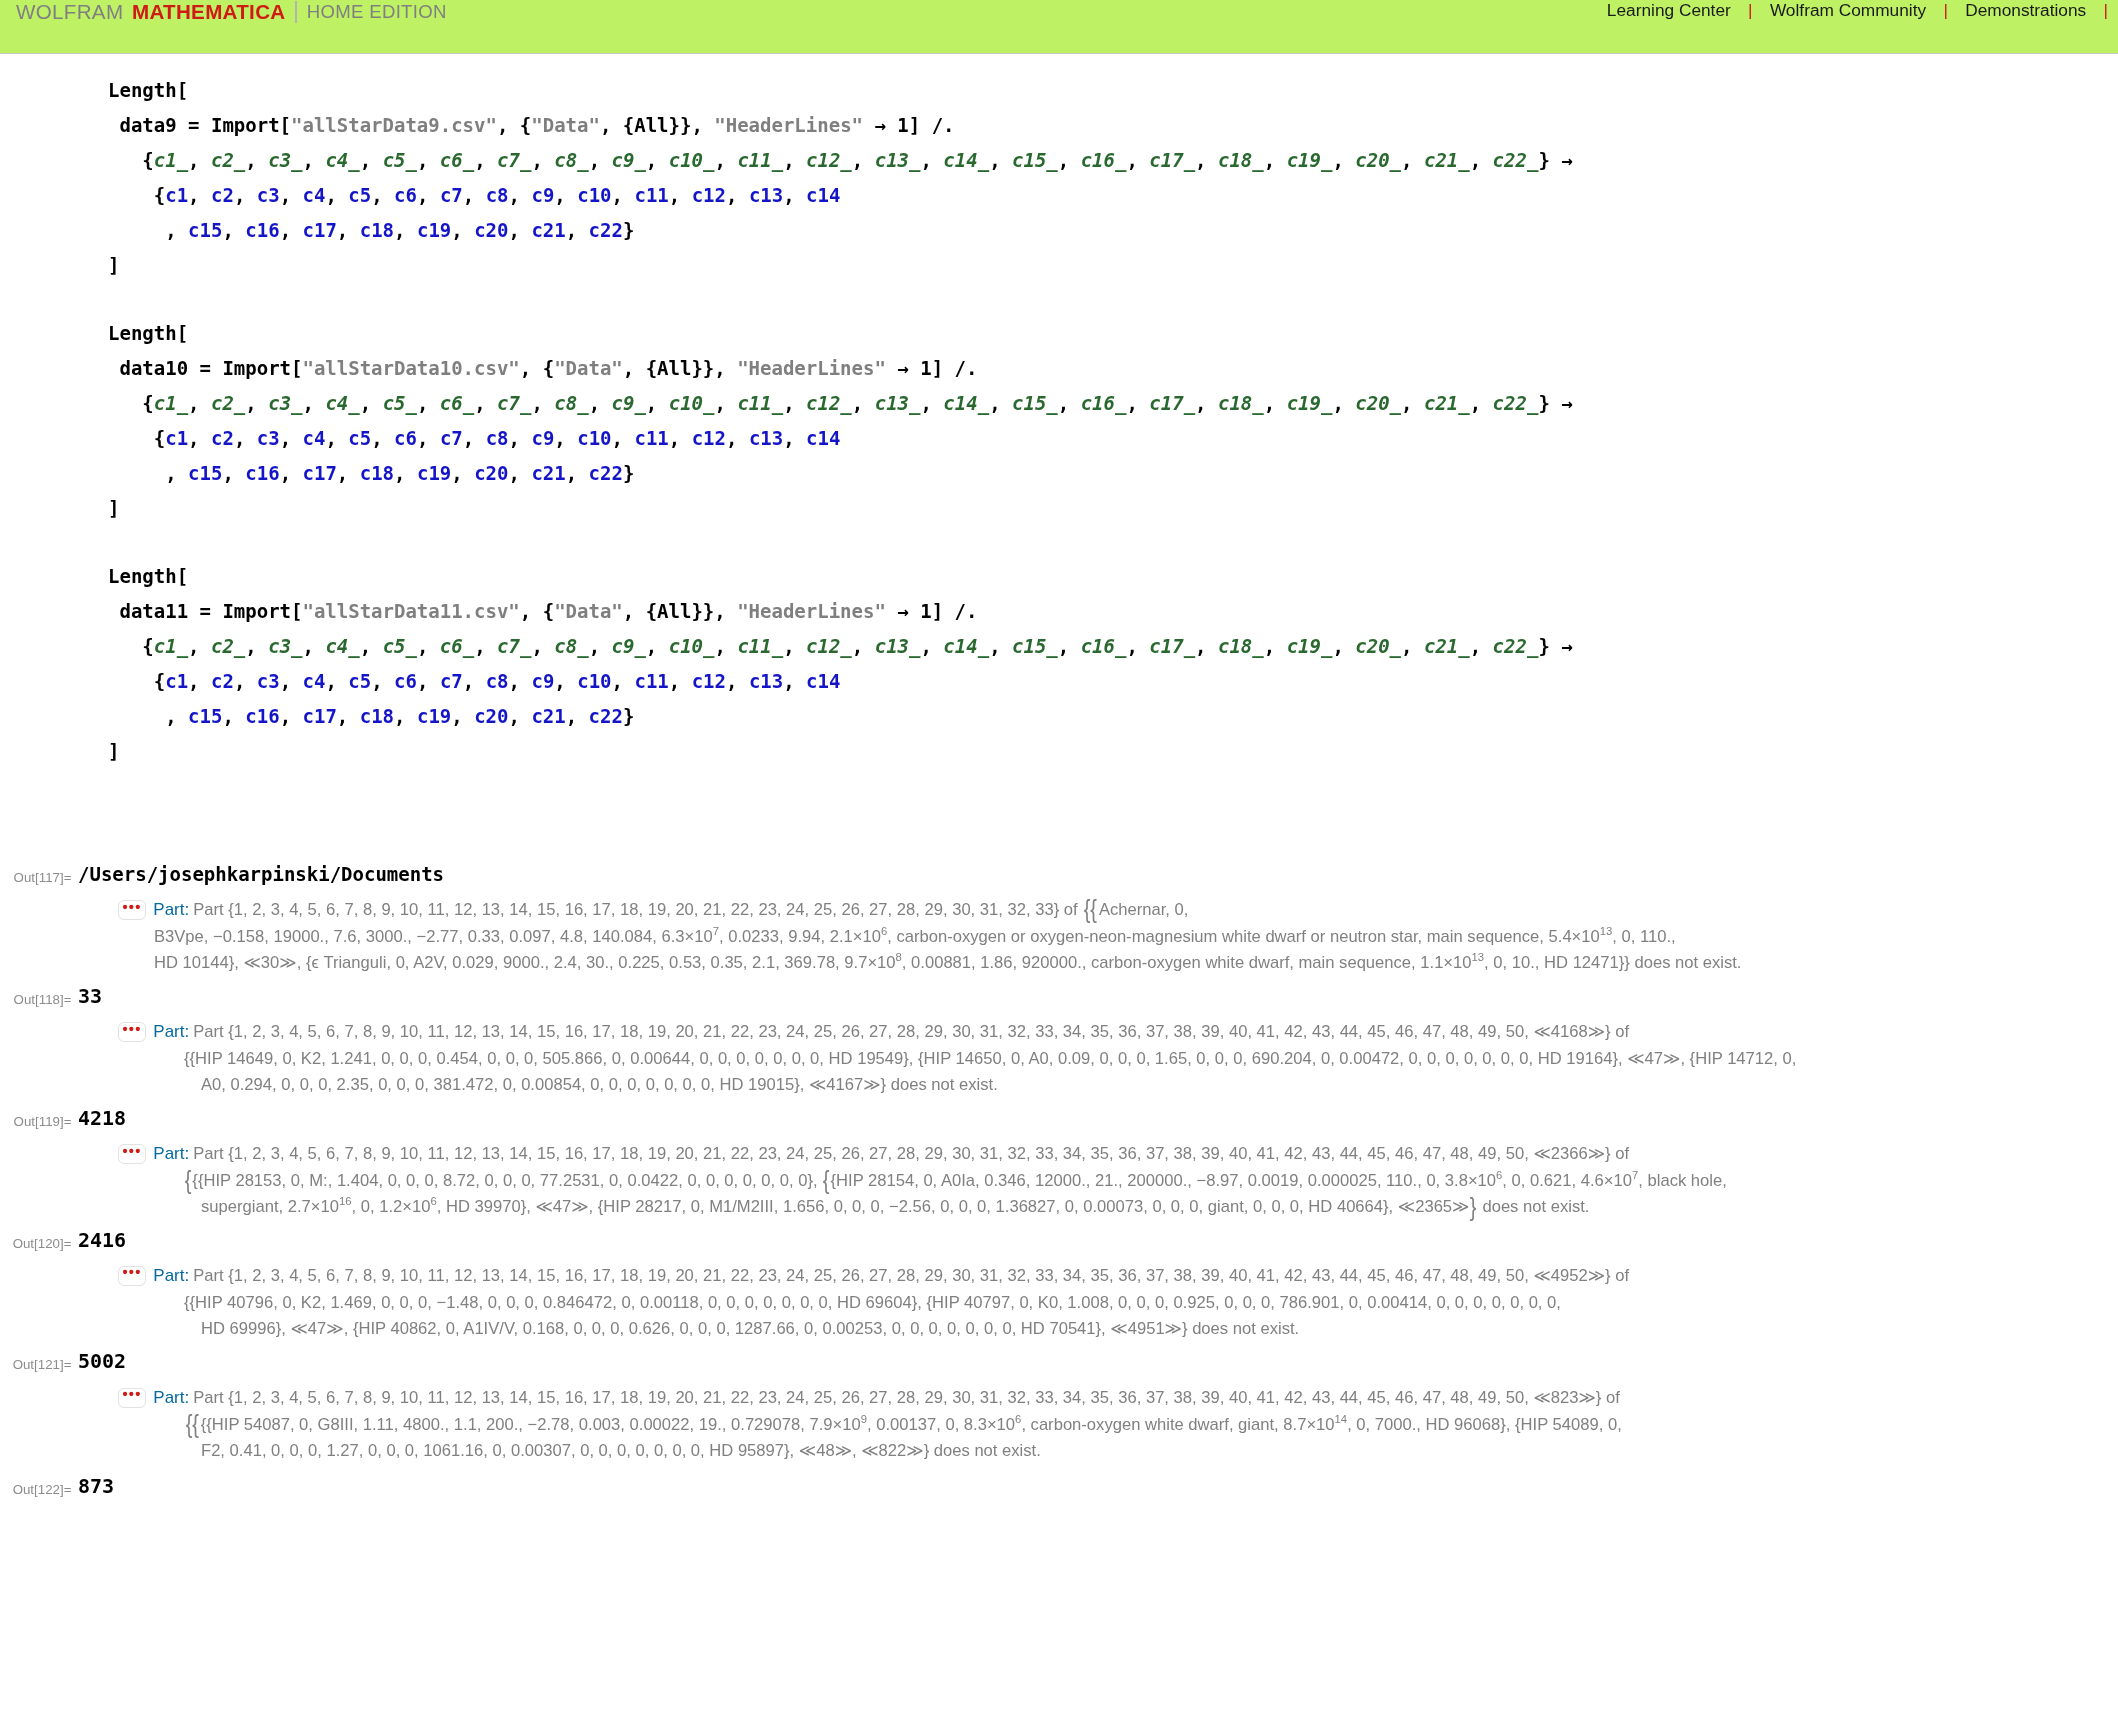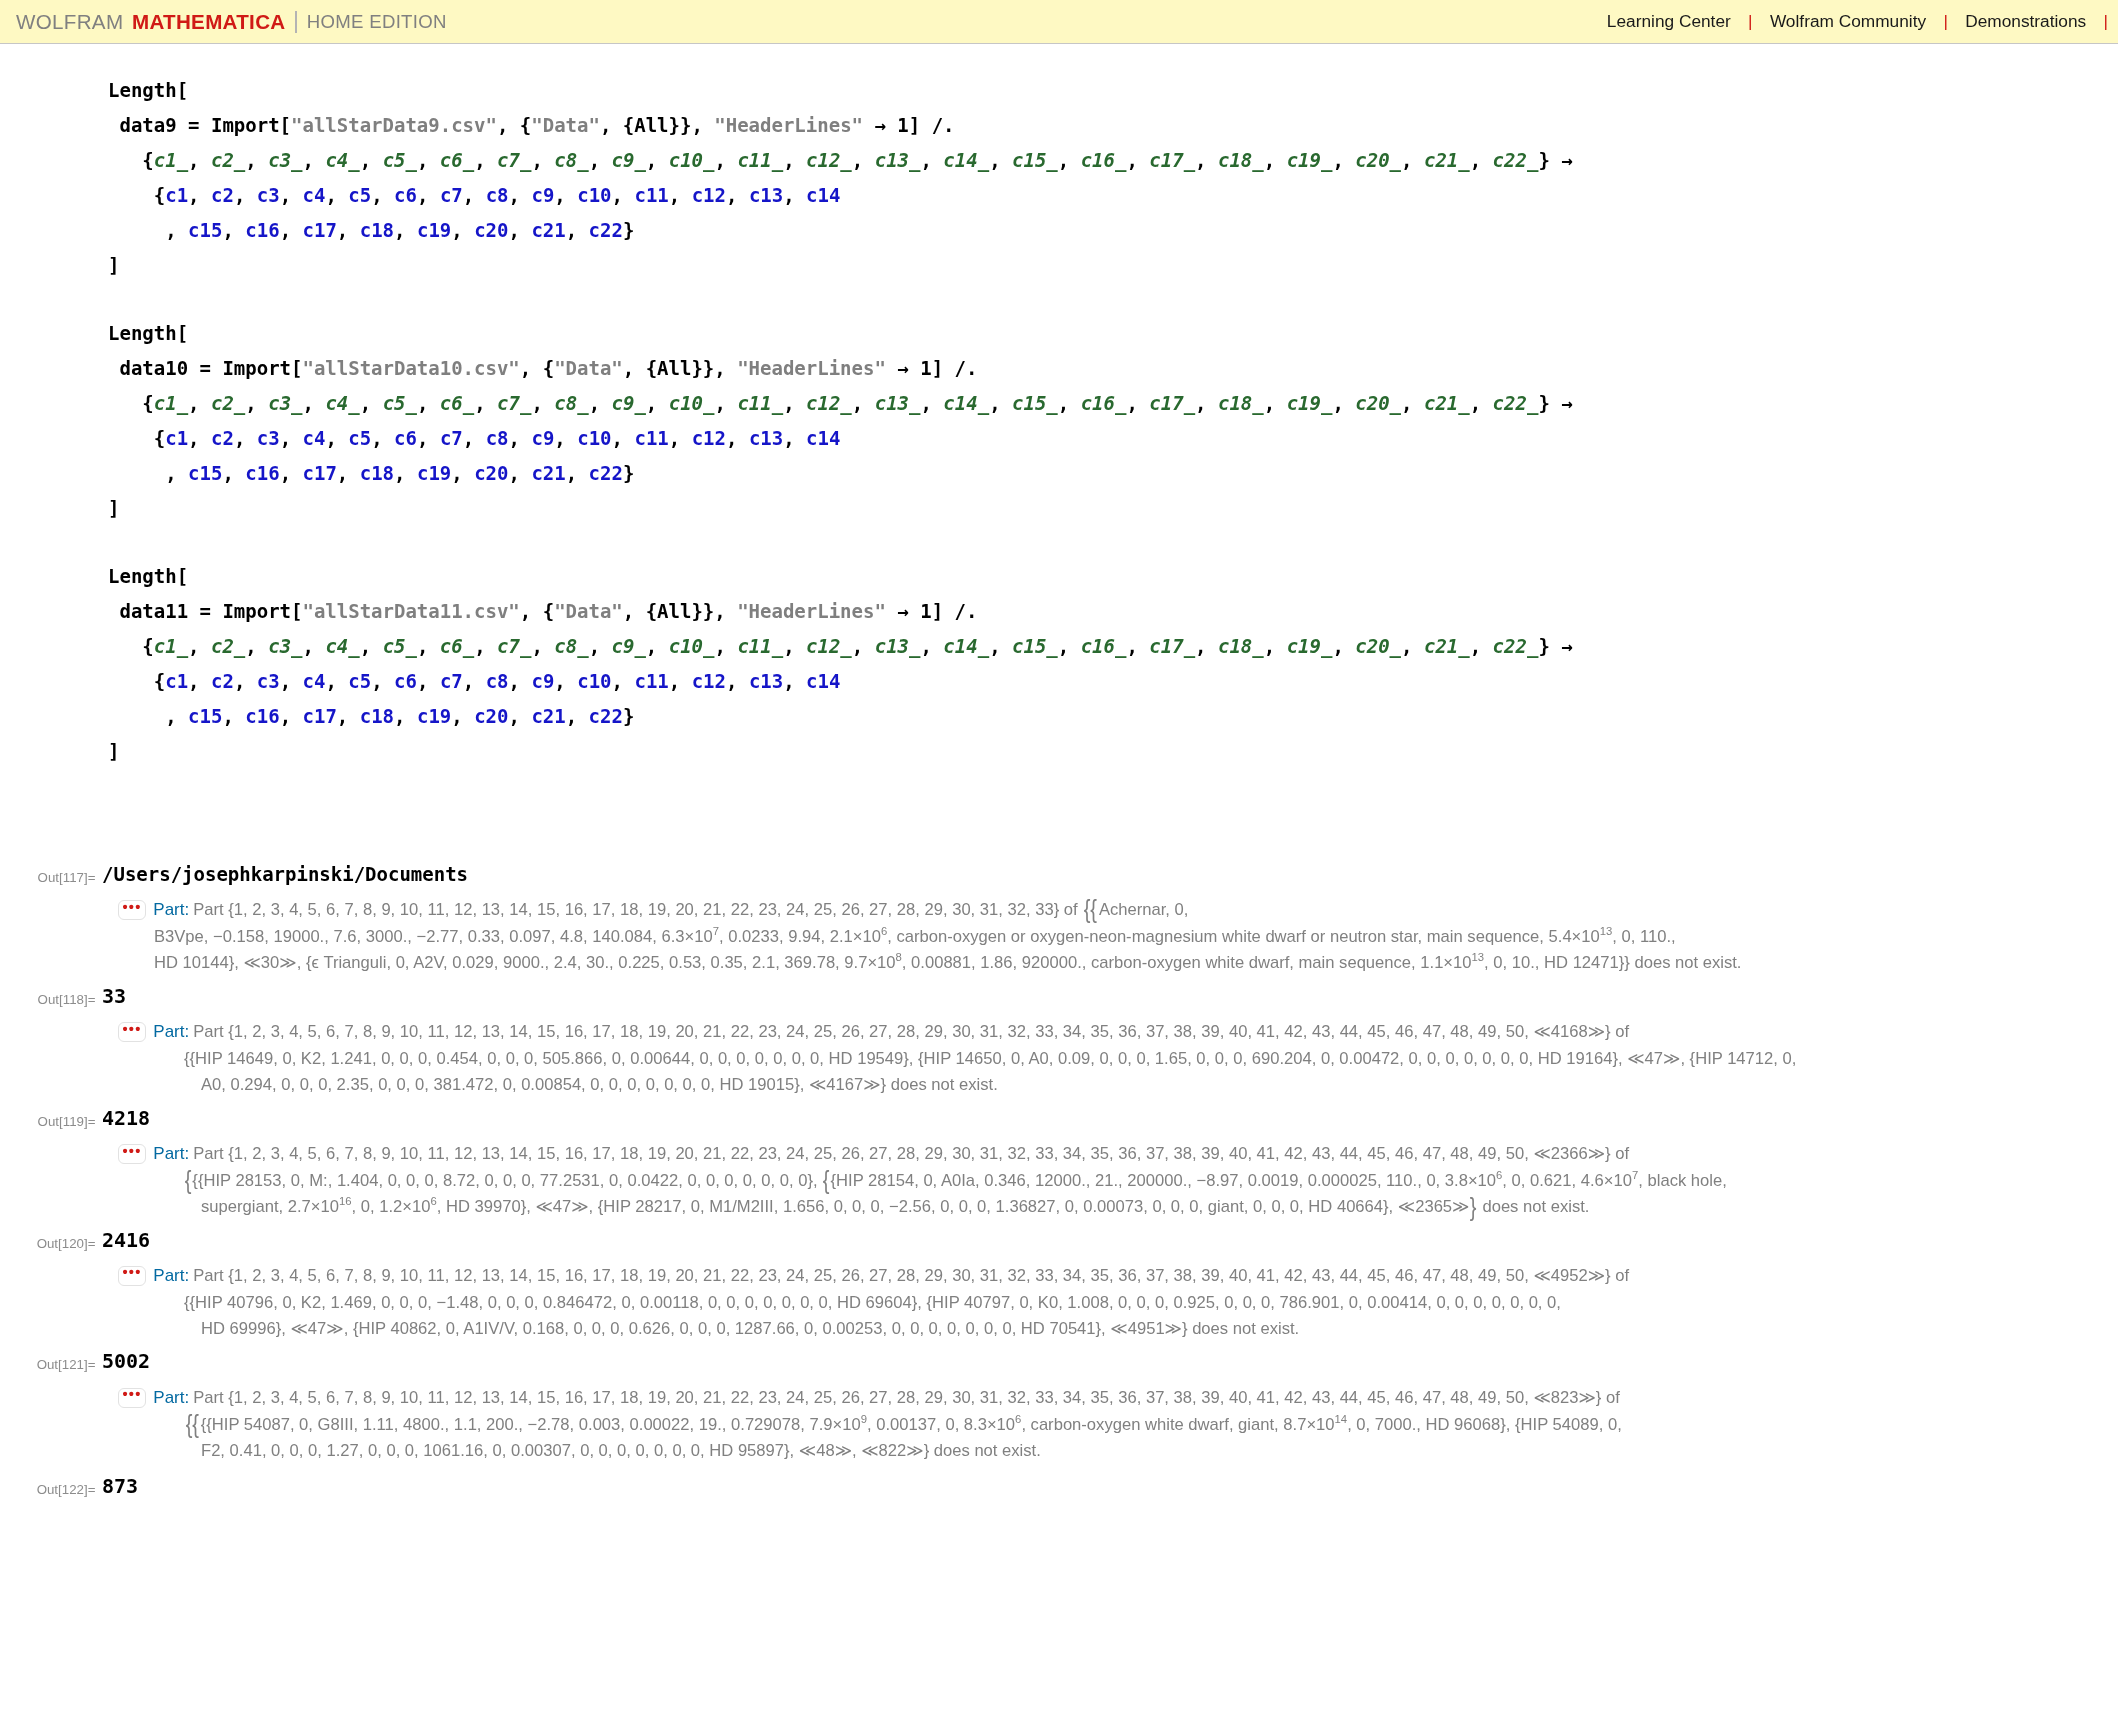--- a/index.html
+++ b/index.html
@@ -13,26 +13,26 @@
     font-family: "Liberation Sans", sans-serif;
     overflow: hidden;
     position: relative;
   }
 
   
   #toolbar {
     position: absolute;
     left: 0; top: 0;
     width: 2119px;
-    height: 44px;
-    background: #fef9c3;
+    height: 54px;
+    background: #bef264;
     border-bottom: 1.3px solid #c6c6c6;
     box-sizing: border-box;
     display: flex;
-    align-items: center;
+    align-items: flex-start;
     justify-content: space-between;
   }
   #brand {
     display: flex;
     align-items: center;
     padding-left: 16px;
     font-family: "Liberation Sans", sans-serif;
     letter-spacing: 0.3px;
   }
   .brand-wolfram {
@@ -101,21 +101,20 @@
   .tok-pat  { color: #29692f; font-style: italic; font-weight: 700; }
   .tok-sym  { color: #1515c8; font-weight: 700; }
   .tok-op   { color: #000000; font-weight: 700; }
 
   .gap-between-cells { height: 33px; }
 
   .out-row {
     position: relative;
     display: flex;
     align-items: flex-start;
-    padding-left: 24px;
   }
   .out-label {
     width: 78px;
     min-width: 78px;
     text-align: right;
     padding-right: 6.6px;
     color: #8c8c8c;
     font-family: "Liberation Sans", sans-serif;
     font-size: 13.3px;
     padding-top: 8px;

